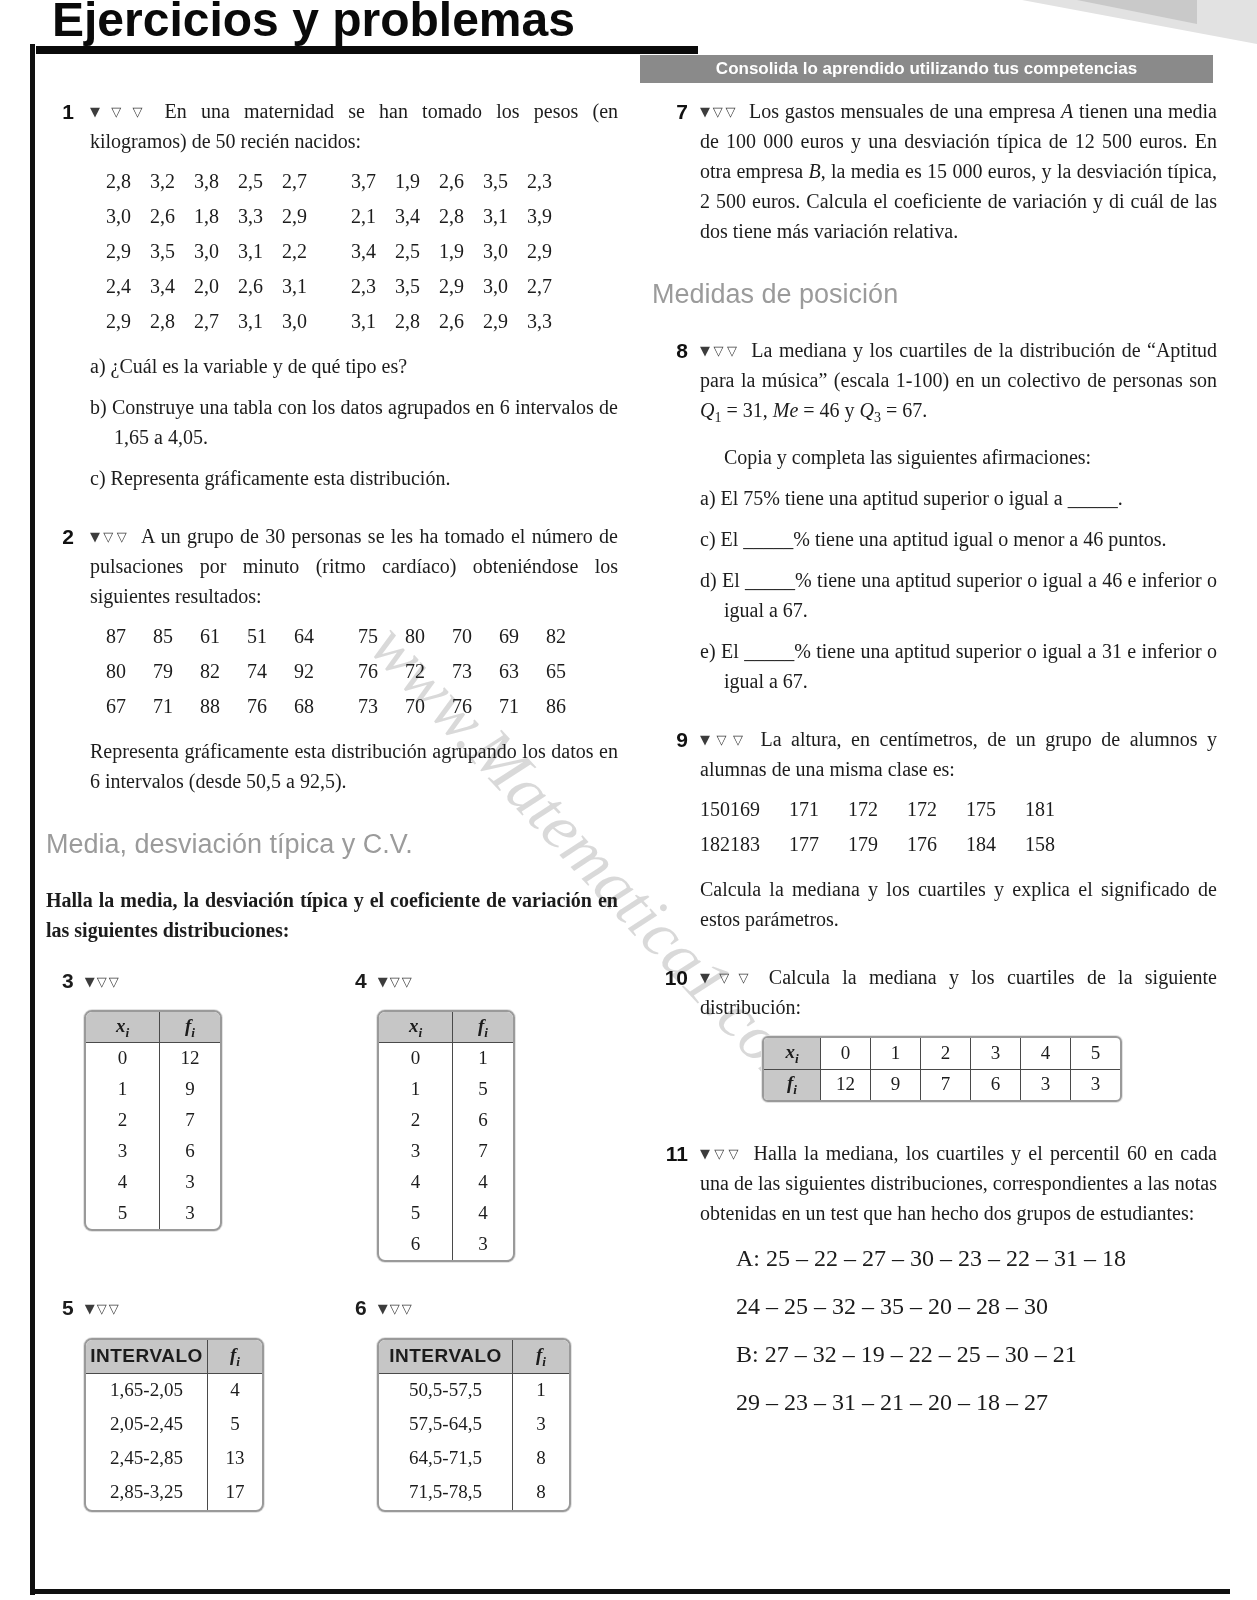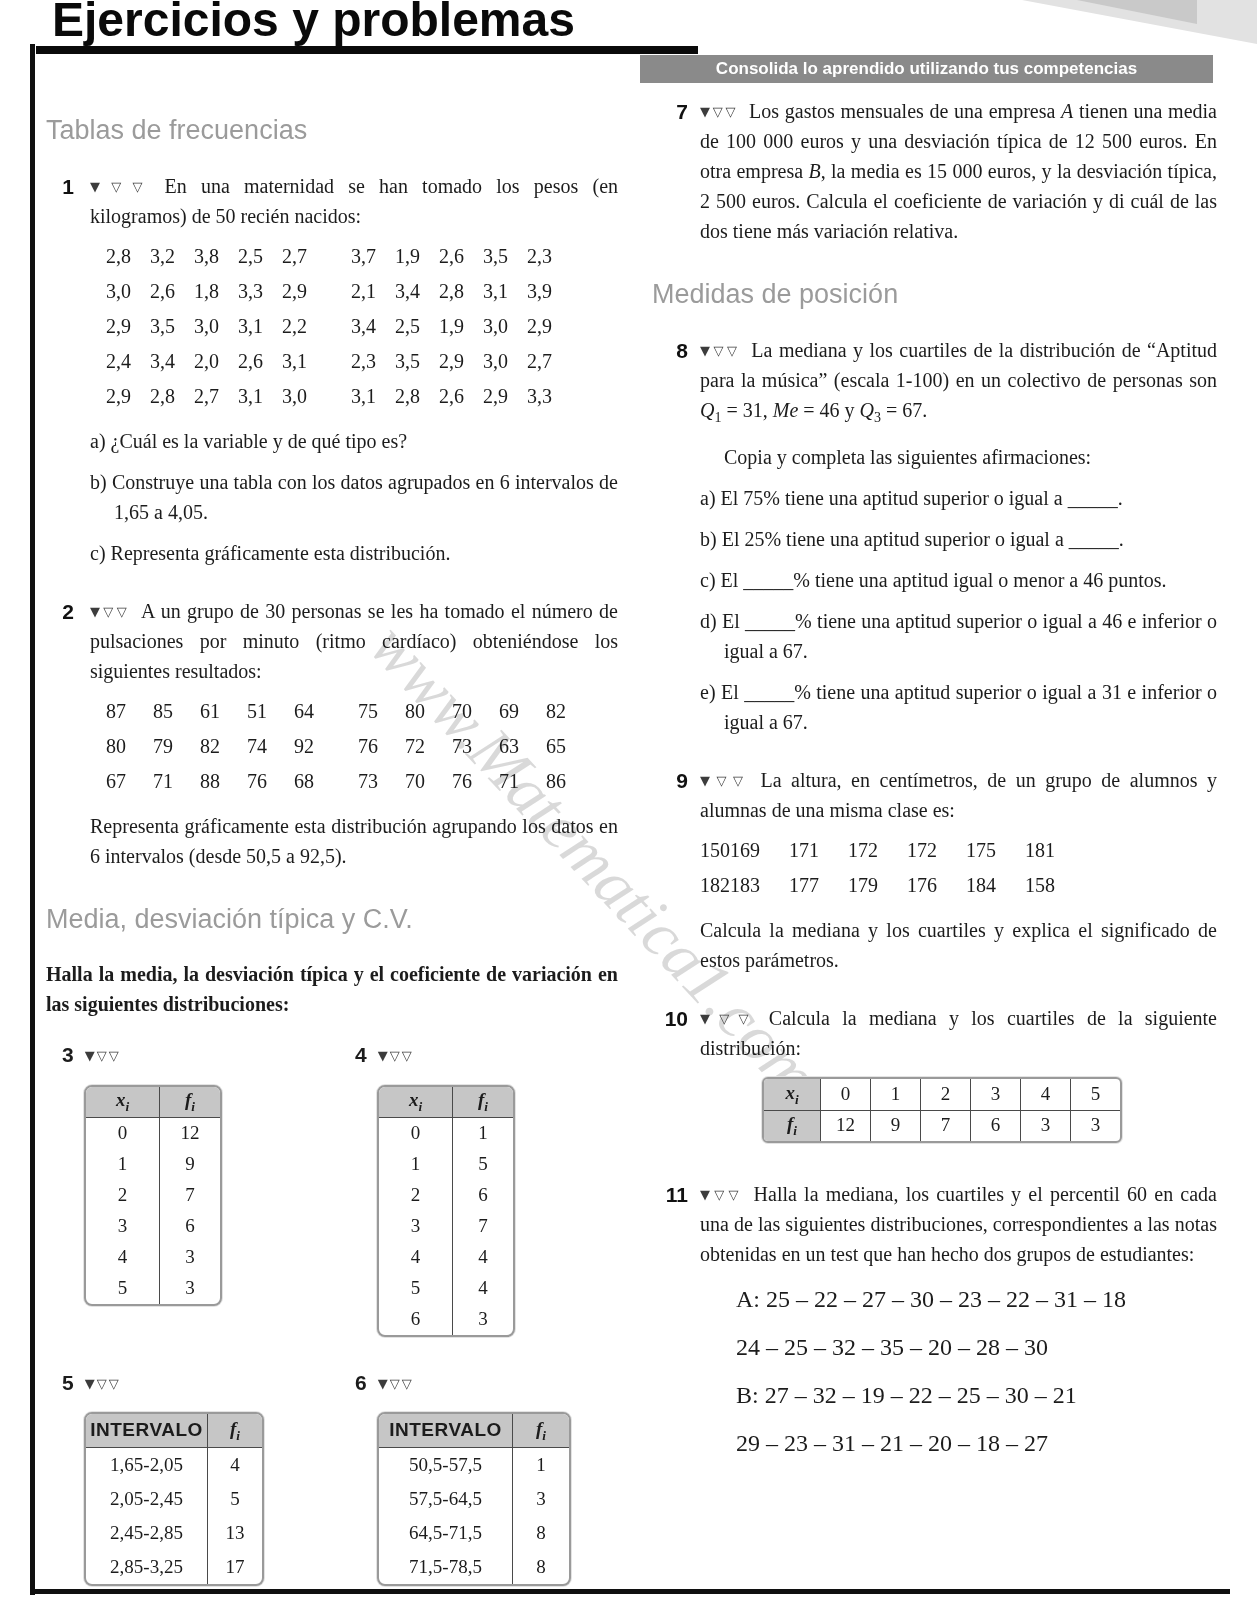--- a/index.html
+++ b/index.html
@@ -103,21 +103,20 @@
 <div class="art2"></div>
 
 <h1 class="title">Ejercicios y problemas</h1>
 <div class="title-rule"></div>
 <div class="banner">Consolida lo aprendido utilizando tus competencias</div>
 <div class="watermark">www.Matematica1.com</div>
 
 <div class="col col-left">
 
 
-  <h3 class="sub">Tablas de frecuencias</h3>
 
   <div class="exercise">
     <span class="ex-num">1</span>
     <p class="ex-text"><span class="marker">▼▽▽</span><span>En una maternidad se han tomado los pesos (en kilogramos) de 50 recién nacidos:</span></p>
     <div class="data-grid ws1">
 
         <div class="data-row">
           <span class="grp">2,8 3,2 3,8 2,5 2,7</span>
           <span class="grp">3,7 1,9 2,6 3,5 2,3</span>
         </div>
@@ -374,21 +373,20 @@
   <h3 class="sub">Medidas de posición</h3>
 
   <div class="exercise">
     <span class="ex-num">8</span>
     <p class="ex-text"><span class="marker">▼▽▽</span><span>La mediana y los cuartiles de la distribución de “Aptitud para la música” (escala 1-100) en un colectivo de personas son </span><i>Q</i><sub>1</sub><span> = 31, </span><i>Me</i><span> = 46 y </span><i>Q</i><sub>3</sub><span> = 67.</span></p>
     <p class="ex-foot" style="margin-top:14px;margin-left:24px;">Copia y completa las siguientes afirmaciones:</p>
     <div class="sub-items">
 
         <p class="sub-item">a) El 75% tiene una aptitud superior o igual a _____.</p>
 
-        <p class="sub-item">b) El 25% tiene una aptitud superior o igual a _____.</p>
 
         <p class="sub-item">c) El _____% tiene una aptitud igual o menor a 46 puntos.</p>
 
         <p class="sub-item">d) El _____% tiene una aptitud superior o igual a 46 e inferior o igual a 67.</p>
 
         <p class="sub-item">e) El _____% tiene una aptitud superior o igual a 31 e inferior o igual a 67.</p>
       </div>
   </div>
 
   <div class="exercise">

